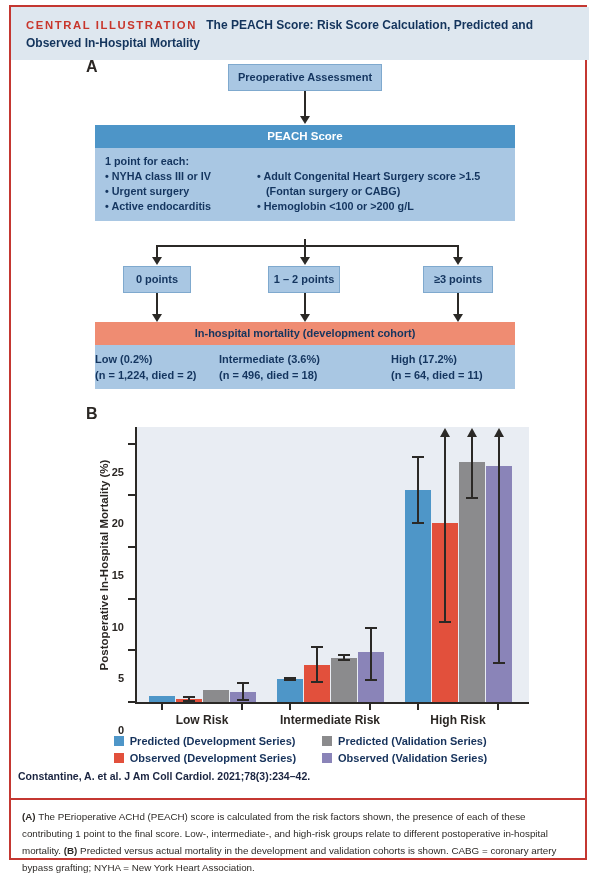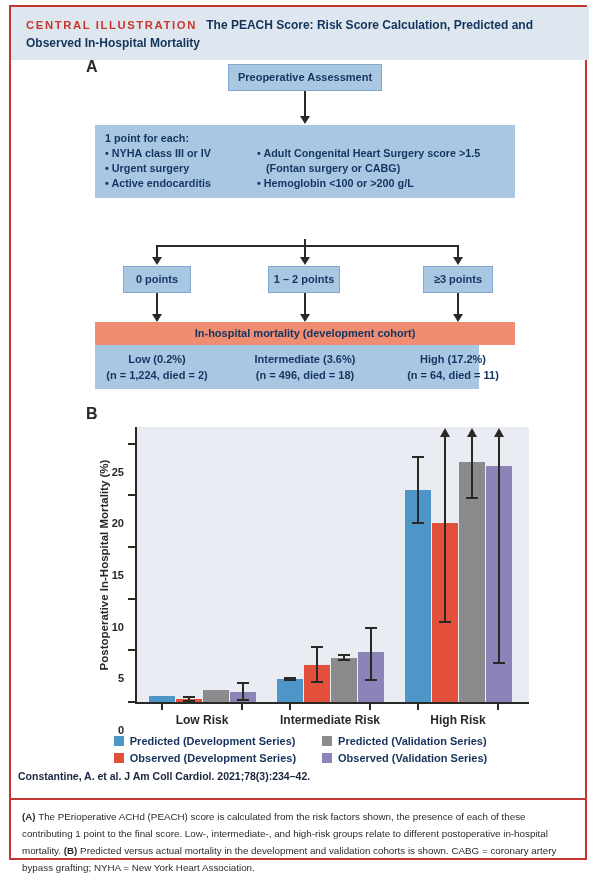--- a/index.html
+++ b/index.html
@@ -24,23 +24,23 @@
         text-align:center;line-height:23px;height:23px;}
   .peach-body{background:#A9C7E3;padding:6px 8px 7px 10px;font-size:10.8px;font-weight:700;
         color:#14355F;line-height:15px;}
   .peach-cols{display:flex;}
   .pcol-left{width:152px;flex:none;}
   .pcol-right{width:250px;flex:none;}
   .bullet{padding-left:9px;text-indent:-9px;}
   .bullet::before{content:"• ";}
   .salmon-header{position:absolute;left:95px;top:322px;width:420px;height:23px;background:#EF8C72;
         text-align:center;font-weight:700;font-size:11px;color:#14355F;line-height:23px;}
-  .outcome-body{position:absolute;left:95px;top:345px;width:384px;height:44px;background:#A9C7E3;
+  .outcome-body{position:absolute;left:95px;top:345px;width:420px;height:44px;background:#A9C7E3;
         display:grid;grid-template-columns:124px 172px 124px;align-items:center;
-        text-align:center;font-weight:700;font-size:11px;color:#14355F;line-height:16px;}
+        font-weight:700;font-size:11px;color:#14355F;line-height:16px;}
   .ylabel{position:absolute;left:104px;top:565px;transform:translate(-50%,-50%) rotate(-90deg);
         white-space:nowrap;font-size:11.5px;font-weight:700;color:#2B2724;}
   .plot{position:absolute;left:135px;top:427px;width:392px;height:275px;background:#E9EDF3;
         border-left:2px solid #2B2926;border-bottom:2px solid #2B2926;}
   .bar{position:absolute;bottom:0;width:26px;}
   .eb-line{position:absolute;width:2px;background:#2B2926;z-index:3;}
   .eb-cap{position:absolute;width:12px;height:2px;background:#2B2926;z-index:3;}
   .eb-arrow{position:absolute;width:0;height:0;border-left:5px solid transparent;
         border-right:5px solid transparent;border-bottom:9px solid #2B2926;z-index:3;}
   .ytick{position:absolute;left:-9px;width:7px;height:2px;background:#2B2926;}
@@ -70,20 +70,21 @@
   </div>
 
   <div class="panel-label" style="left:86px;top:58px;">A</div>
 
   <div class="fc-box" style="left:228px;top:64px;width:154px;height:27px;line-height:25px;">Preoperative Assessment</div>
 
   <div class="vline" style="left:304px;top:91px;height:25px;"></div>
   <div class="arrow-down" style="left:300px;top:116px;"></div>
 
   <div class="peach">
+    <div class="peach-header">PEACH Score</div>
     <div class="peach-body">
       <div>1 point for each:</div>
       <div class="peach-cols">
         <div class="pcol-left">
           <div class="bullet">NYHA class III or IV</div>
           <div class="bullet">Urgent surgery</div>
           <div class="bullet">Active endocarditis</div>
         </div>
         <div class="pcol-right">
           <div class="bullet">Adult Congenital Heart Surgery score &gt;1.5 (Fontan surgery or CABG)</div>

